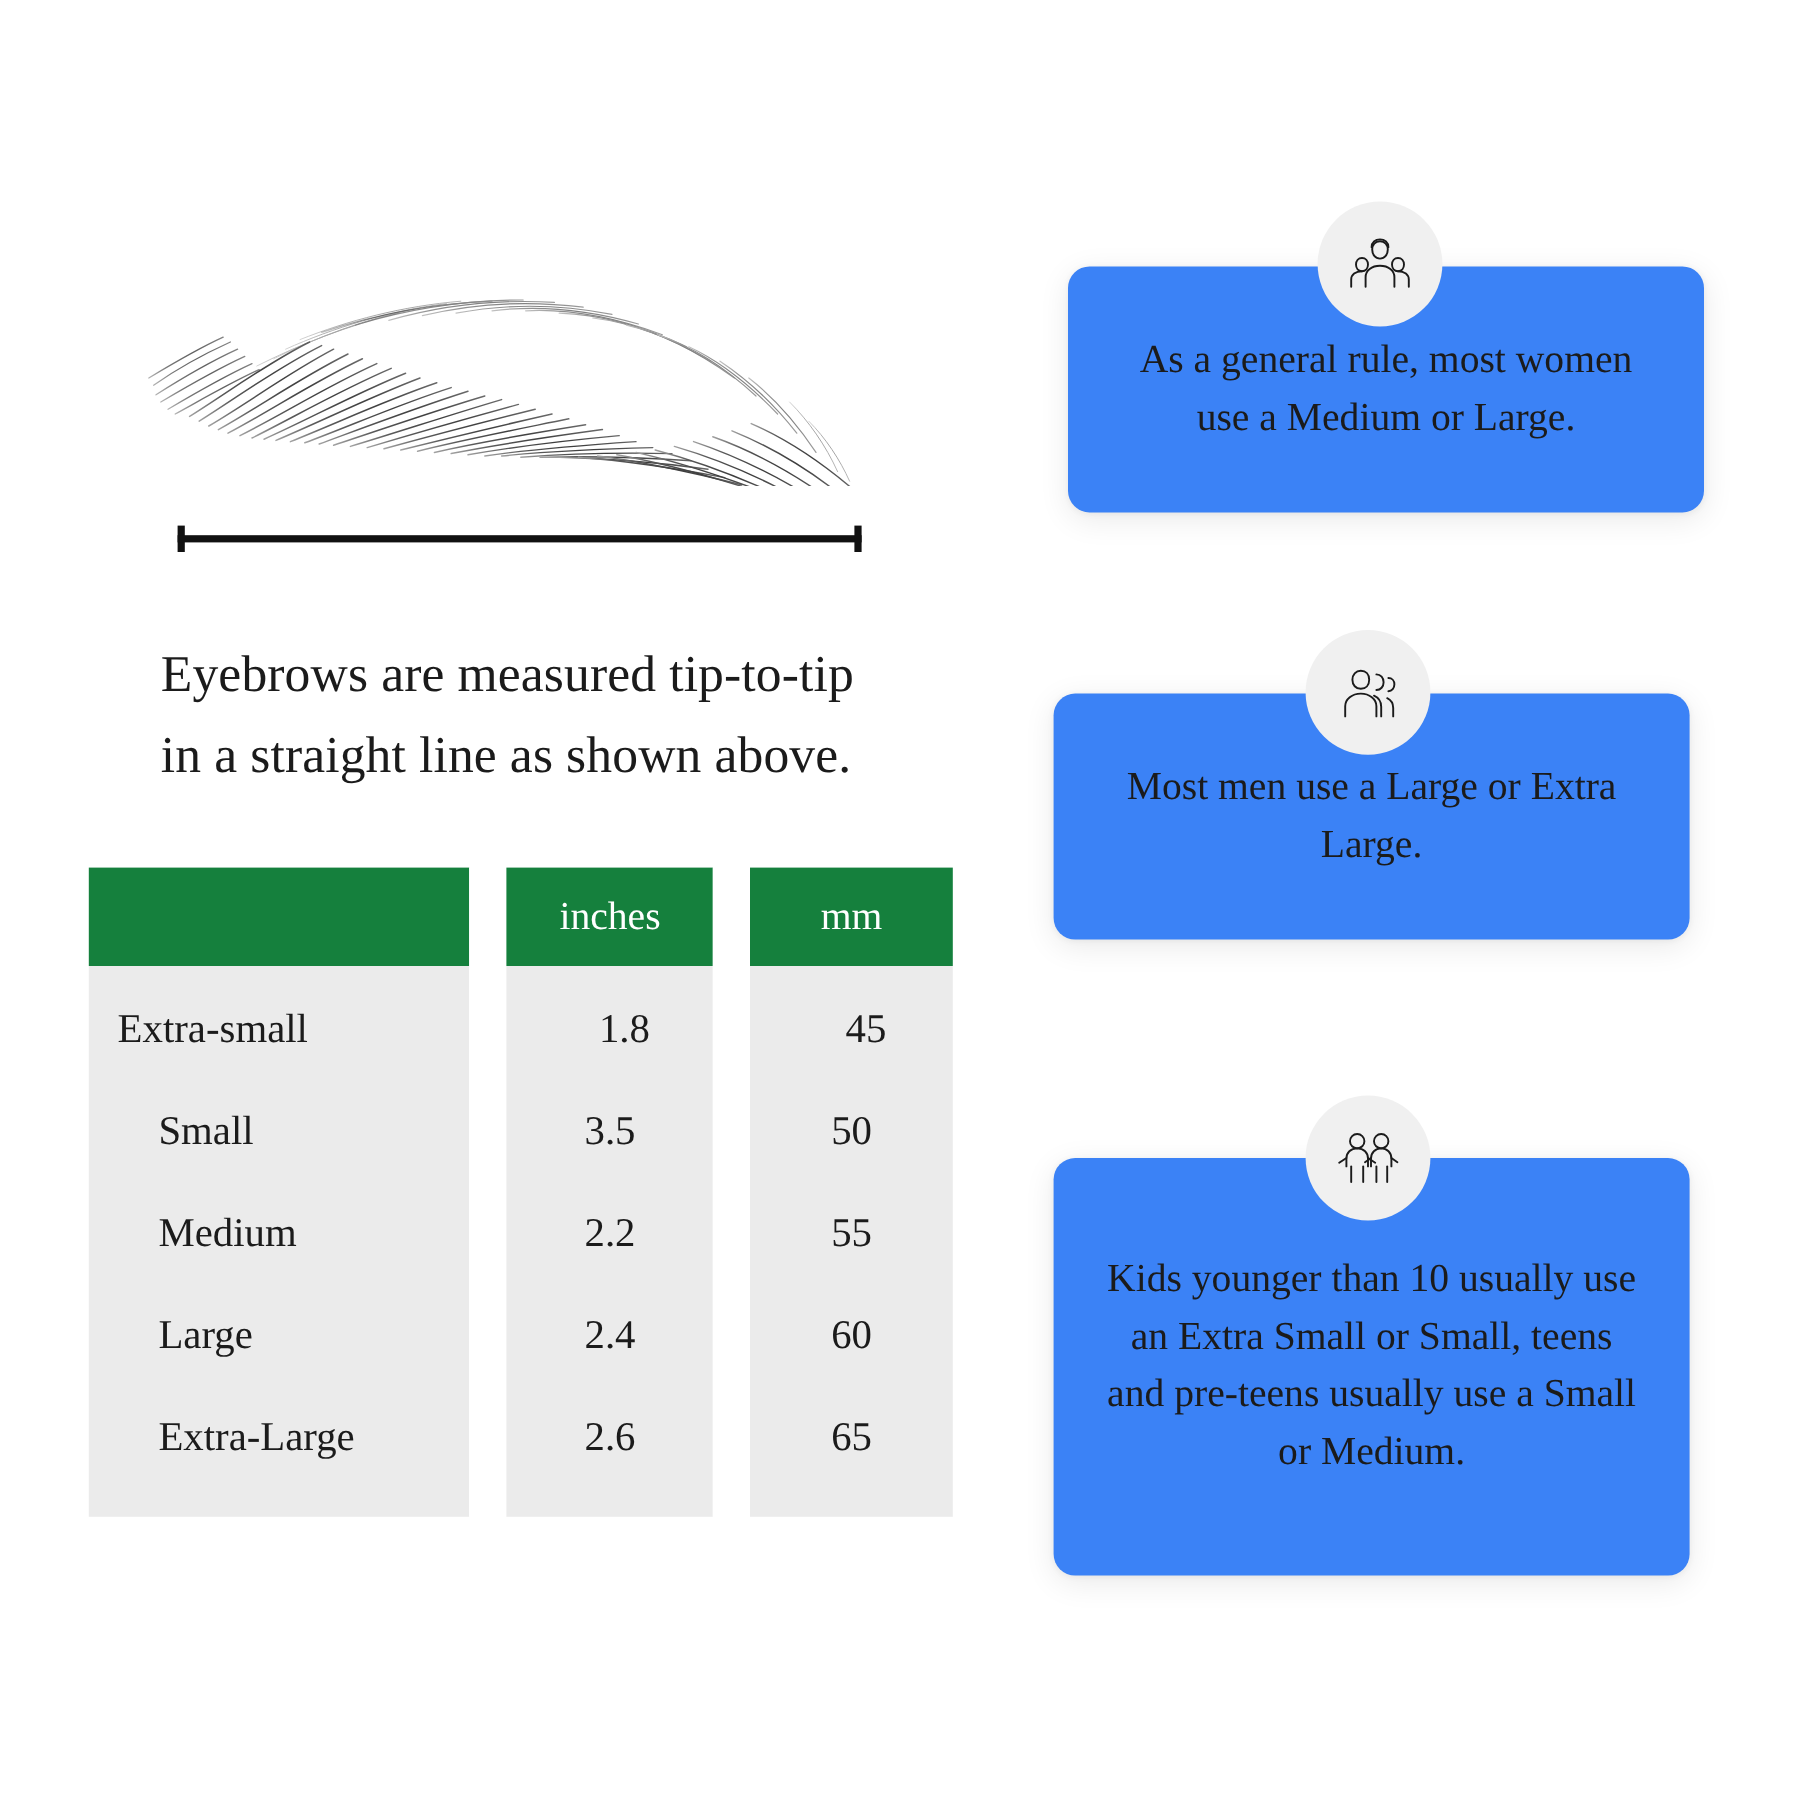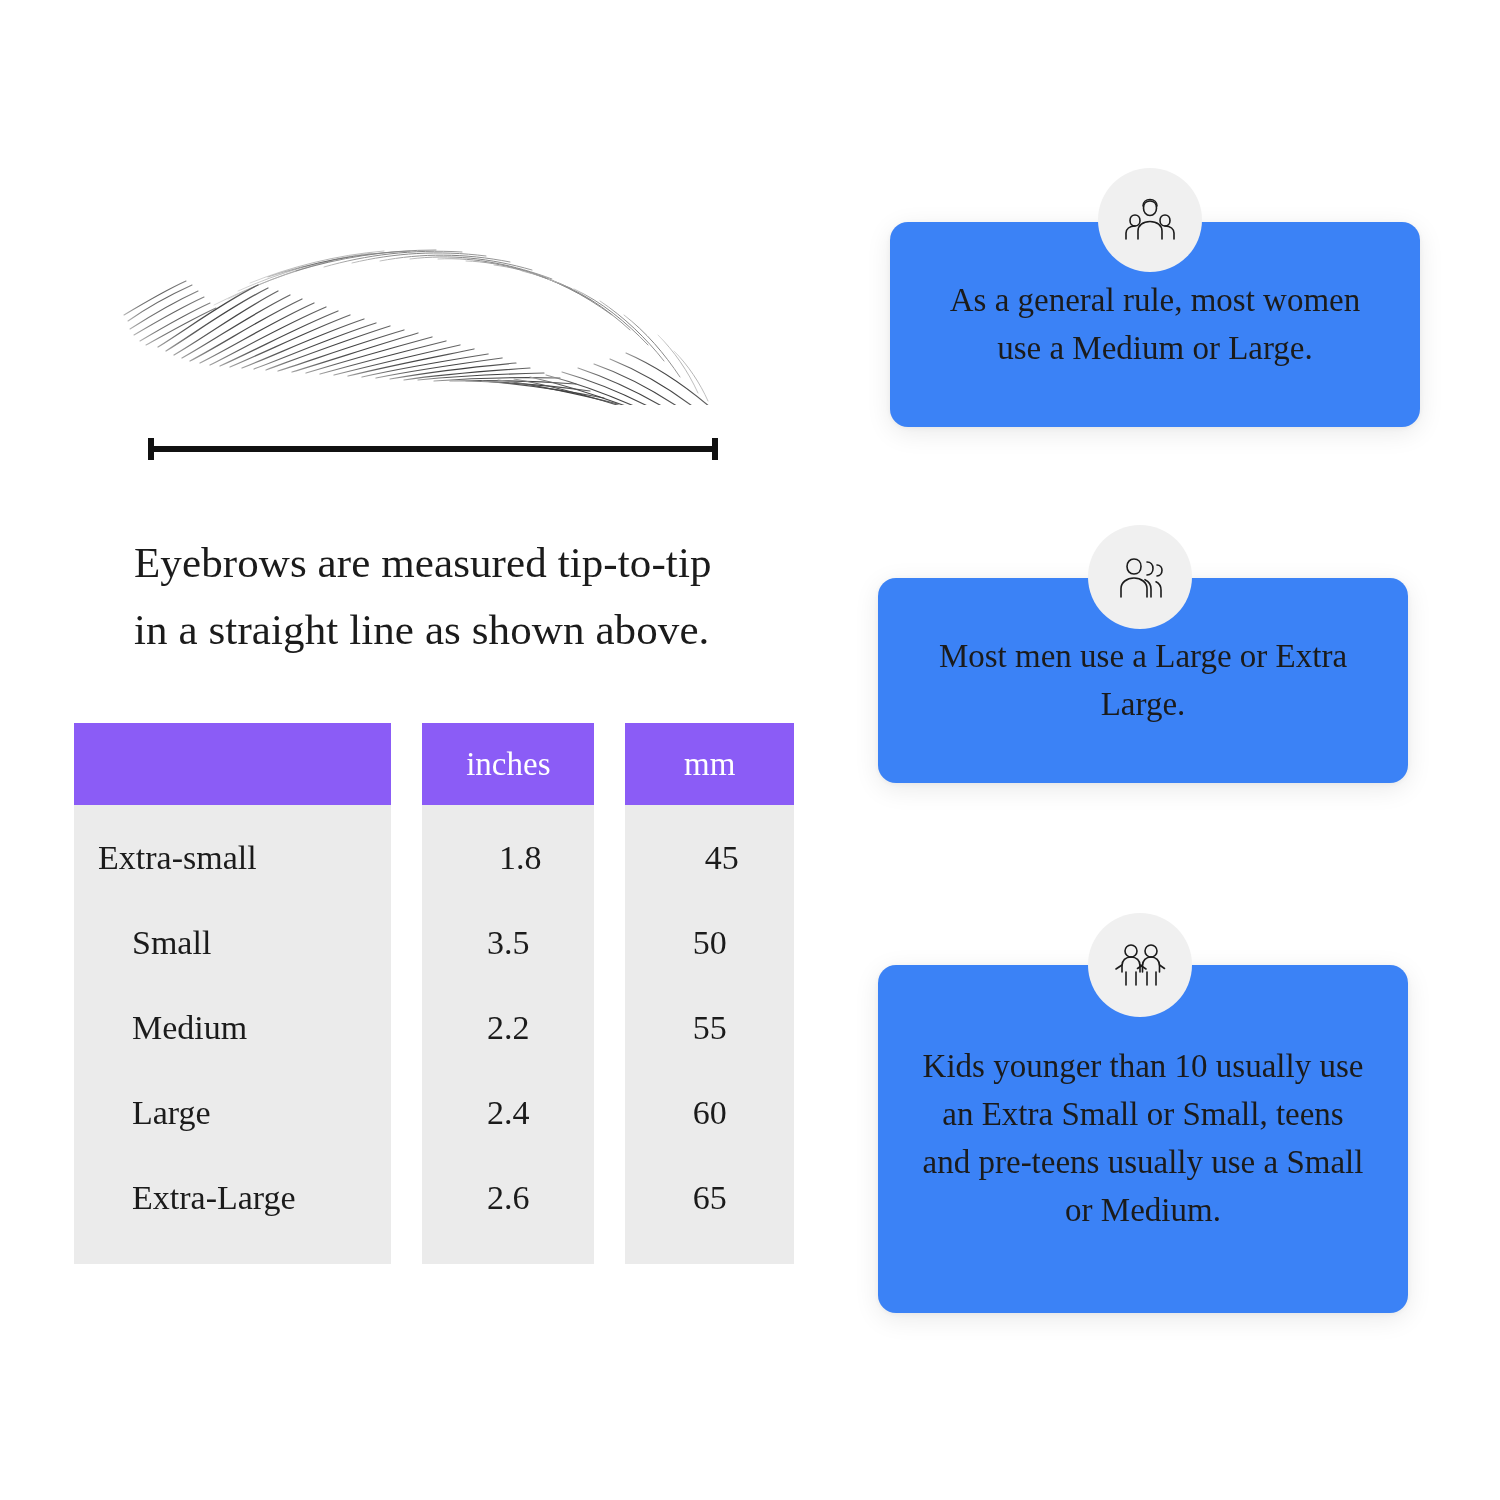--- a/index.html
+++ b/index.html
@@ -84,21 +84,21 @@
     top: 723px;
     width: 720px;
     border-collapse: separate;
     border-spacing: 0;
   }
   .size-table th, .size-table td {
     padding: 0;
     margin: 0;
   }
   .size-table thead th {
-    background: #8b5cf6;
+    background: #15803d;
     color: #ffffff;
     height: 82px;
     font-size: 33px;
     font-weight: normal;
     text-align: center;
     vertical-align: middle;
   }
   .size-table thead th.blank {
     width: 340px;
   }

